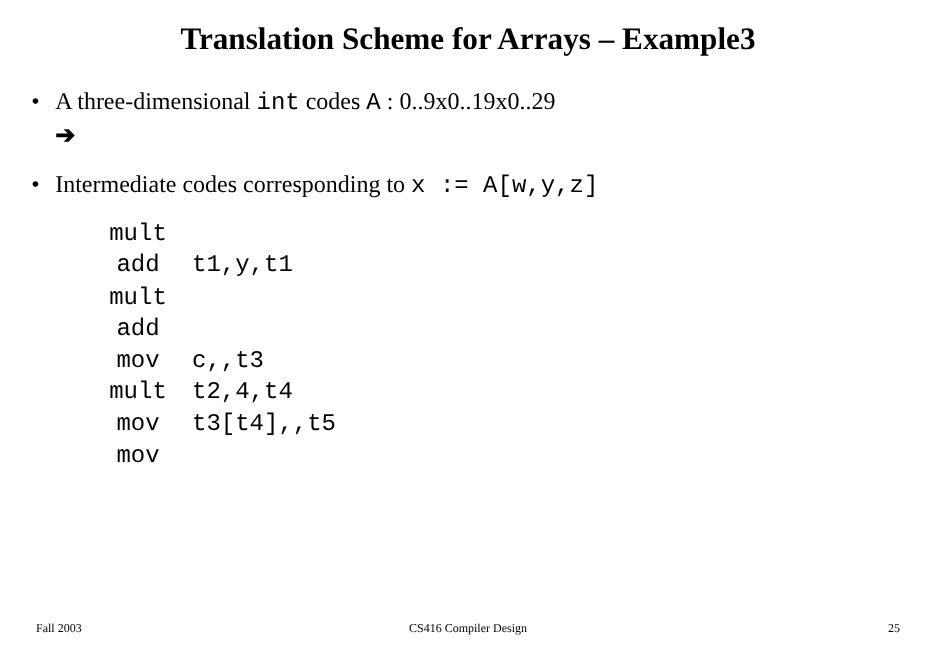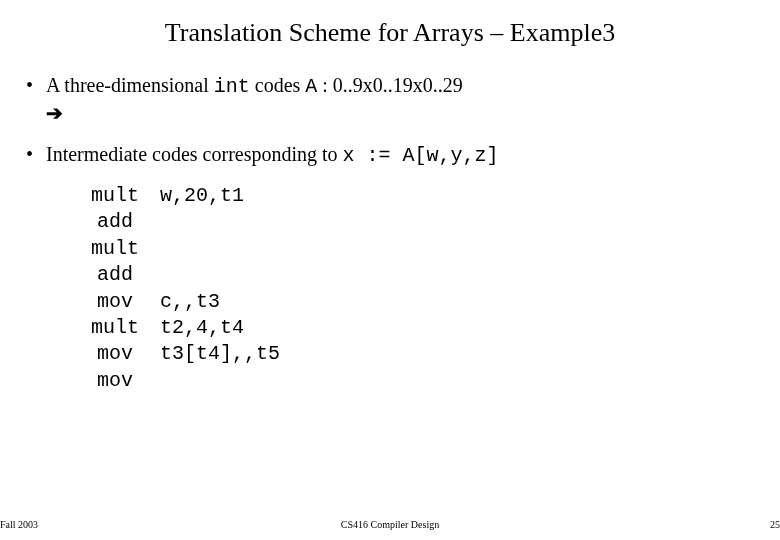--- a/index.html
+++ b/index.html
@@ -7,21 +7,21 @@
     width: 780px;
     height: 540px;
     background: #fff;
     font-family: "Times New Roman", Times, serif;
     color: #000;
     position: relative;
     padding: 18px 20px 0 20px;
   }
   .title {
     font-size: 26px;
-    font-weight: normal;
+    font-weight: bold;
     text-align: center;
     margin-bottom: 24px;
   }
   .bullet-block {
     margin-bottom: 14px;
   }
   .bullet-row {
     display: flex;
     font-size: 20px;
     line-height: 1.35;
@@ -65,21 +65,21 @@
   }
   .comment {
     font-family: "Times New Roman", Times, serif;
   }
   .footer {
     position: absolute;
     bottom: 10px;
     left: 0;
     width: 100%;
     font-size: 10px;
-    padding: 0 0;
+    padding: 0 30px;
     display: flex;
     justify-content: space-between;
     align-items: baseline;
     margin-top: 41px;
   }
   .footer-center {
     position: absolute;
     left: 50%;
     transform: translateX(-50%);
   }
@@ -106,24 +106,24 @@
     <div class="bullet-dot">•</div>
     <div class="bullet-content">
       <span>Intermediate codes corresponding to   </span><span class="mono">x := A[w,y,z]</span>
     </div>
   </div>
 </div>
 
 <div class="code-block">
   <div class="code-line">
       <span class="op">mult</span>
-      <span class="args">w,20,t1</span>
     </div>
   <div class="code-line">
       <span class="op">add</span>
+      <span class="args">t1,y,t1</span>
     </div>
   <div class="code-line">
       <span class="op">mult</span>
     </div>
   <div class="code-line">
       <span class="op">add</span>
     </div>
   <div class="code-line">
       <span class="op">mov</span>
       <span class="args">c,,t3</span>

